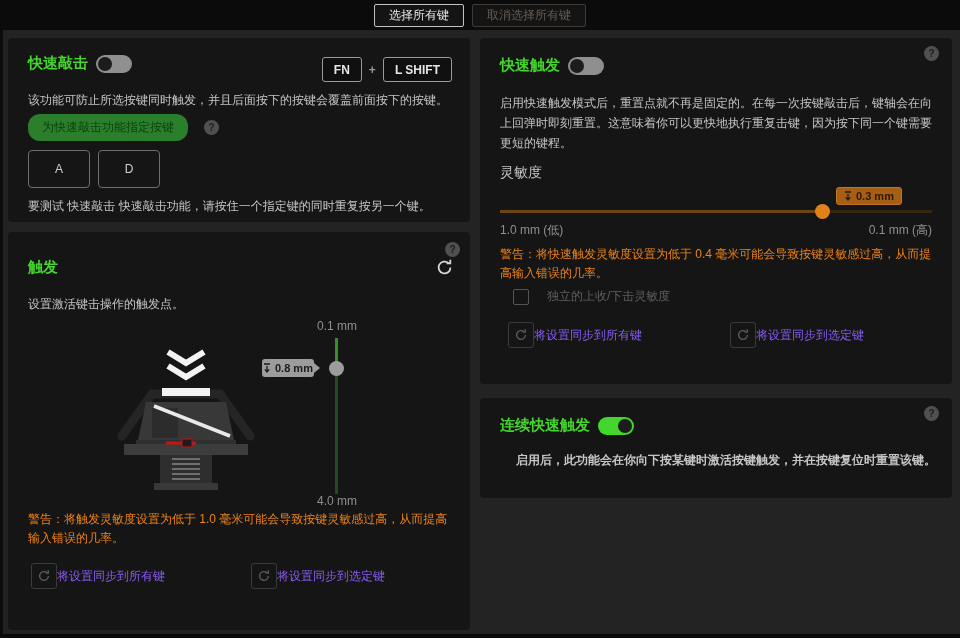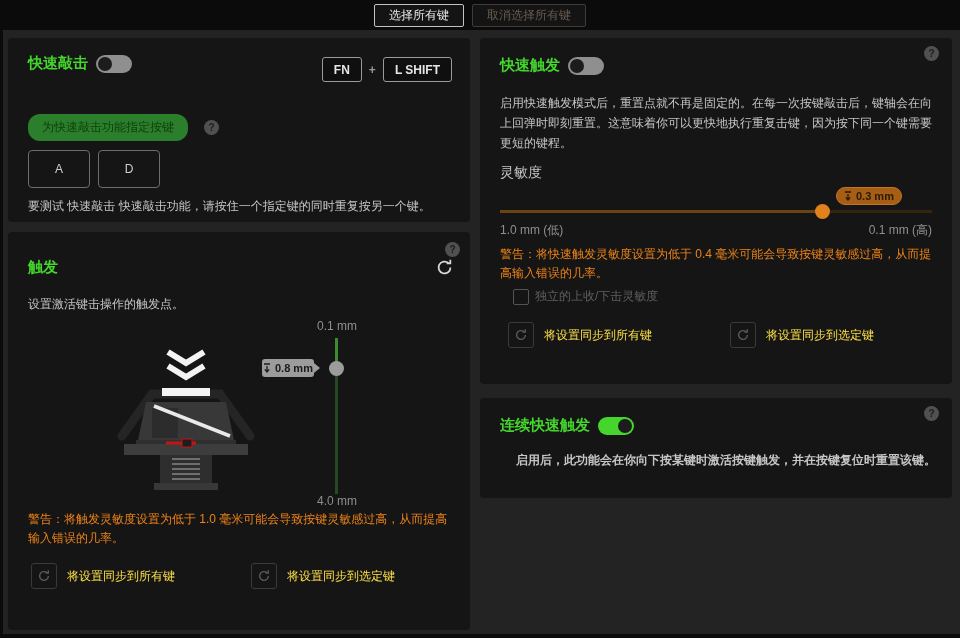--- a/index.html
+++ b/index.html
@@ -20,34 +20,34 @@
   .toggle .knob { position:absolute; top:2px; left:2px; width:14px; height:14px; border-radius:50%; background:#1c1c1c; }
   .toggle.on { background:#44d62c; }
   .toggle.on .knob { left:auto; right:2px; }
   .chip { display:inline-flex; align-items:center; justify-content:center; height:25px; padding:0 11px; border:1px solid #9a9a9a; border-radius:3px; background:#0f0f0f; color:#e6e6e6; font-size:12px; font-weight:700; }
   .hotkeys { position:absolute; right:18px; top:19px; display:flex; align-items:center; gap:7px; }
   .plus { color:#9a9a9a; font-size:12px; font-weight:700; }
   .assign-btn { position:absolute; left:20px; top:76px; height:27px; padding:0 14px; background:#2b7e2b; border:none; border-radius:12px; color:#0d430d; font-size:12px; display:flex; align-items:center; cursor:default; }
   .help { position:absolute; width:15px; height:15px; border-radius:50%; background:#505050; color:#1c1c1c; font-size:10px; font-weight:700; display:flex; align-items:center; justify-content:center; cursor:pointer; }
   .bigkey { position:absolute; width:62px; height:38px; border:1px solid #6d6d6d; border-radius:4px; color:#cfcfcf; font-size:12px; display:flex; align-items:center; justify-content:center; cursor:pointer; }
   .warning { position:absolute; font-size:12px; line-height:19px; color:#ef8318; font-weight:400; }
-  .sync-btn { position:absolute; display:flex; align-items:center; gap:10px; color:#fde047; font-size:12px; cursor:pointer; }
+  .sync-btn { position:absolute; display:flex; align-items:center; color:#8b5cf6; font-size:12px; cursor:pointer; }
   .sync-icon-box { width:26px; height:26px; border:1px solid #3a3a3a; border-radius:3px; display:flex; align-items:center; justify-content:center; color:#5a5a5a; }
   .refresh-btn { position:absolute; color:#d9d9d9; cursor:pointer; }
   .v-track { position:absolute; width:3px; background:#234a23; }
   .v-track-upper { position:absolute; width:3px; background:#3e8a30; }
   .v-handle { position:absolute; width:15px; height:15px; border-radius:50%; background:#9c9c9c; cursor:grab; }
   .v-badge { position:absolute; height:18px; display:flex; align-items:center; gap:4px; background:#9c9c9c; border-radius:3px; padding:0 1px; font-size:11px; font-weight:700; color:#1b1b1b; }
   .v-badge::after { content:''; position:absolute; right:-6px; top:4px; border-left:6px solid #9c9c9c; border-top:5px solid transparent; border-bottom:5px solid transparent; }
   .slider-label { position:absolute; font-size:12px; color:#8f8f8f; }
   .h-track { position:absolute; height:3px; background:#35250c; }
   .h-fill { position:absolute; height:3px; background:#6b4413; }
   .h-handle { position:absolute; width:15px; height:15px; border-radius:50%; background:#e0811c; cursor:grab; }
-  .h-badge { position:absolute; height:18px; display:flex; align-items:center; gap:4px; background:#a65e15; border:1px solid #c07325; border-radius:9px; padding:0 7px; font-size:11px; font-weight:700; color:#2a1a06; }
-  .checkbox-row { position:absolute; display:flex; align-items:center; gap:6px; font-size:12px; color:#5f5f5f; }
+  .h-badge { position:absolute; height:18px; display:flex; align-items:center; gap:4px; background:#a65e15; border:1px solid #c07325; border-radius:3px; padding:0 7px; font-size:11px; font-weight:700; color:#2a1a06; }
+  .checkbox-row { position:absolute; display:flex; align-items:center; gap:18px; font-size:12px; color:#5f5f5f; }
   .checkbox { width:16px; height:16px; border:1px solid #545454; border-radius:2px; background:transparent; cursor:pointer; }
   .sens-label { position:absolute; font-size:14px; color:#c6c6c6; }
   .illu { position:absolute; }
 </style>
 </head>
 <body>
 
 <div class="page">
   <div class="content-bg"></div>
 
@@ -59,20 +59,21 @@
   <div class="panel" id="panel-snap-tap">
     <div class="panel-title" style="left:20px; top:16px;">快速敲击</div>
     <div class="toggle" style="left:88px; top:17px;">
         <div class="knob"></div>
       </div>
     <div class="hotkeys">
       <span class="chip">FN</span>
       <span class="plus">+</span>
       <span class="chip">L SHIFT</span>
     </div>
+    <div class="desc" style="left:20px; top:52px; width:430px;">该功能可防止所选按键同时触发，并且后面按下的按键会覆盖前面按下的按键。</div>
     <button class="assign-btn">为快速敲击功能指定按键</button>
     <div class="help" style="left:196px; top:82px;">?</div>
     <div class="bigkey" style="left:20px; top:112px;">A</div>
     <div class="bigkey" style="left:90px; top:112px;">D</div>
     <div class="desc" style="left:20px; top:158px; width:434px;">要测试 快速敲击 快速敲击功能，请按住一个指定键的同时重复按另一个键。</div>
   </div>
 
   <div class="panel" id="panel-actuation">
     <div class="help" style="right:10px; top:10px;">?</div>
     <div class="panel-title" style="left:20px; top:26px;">触发</div>

